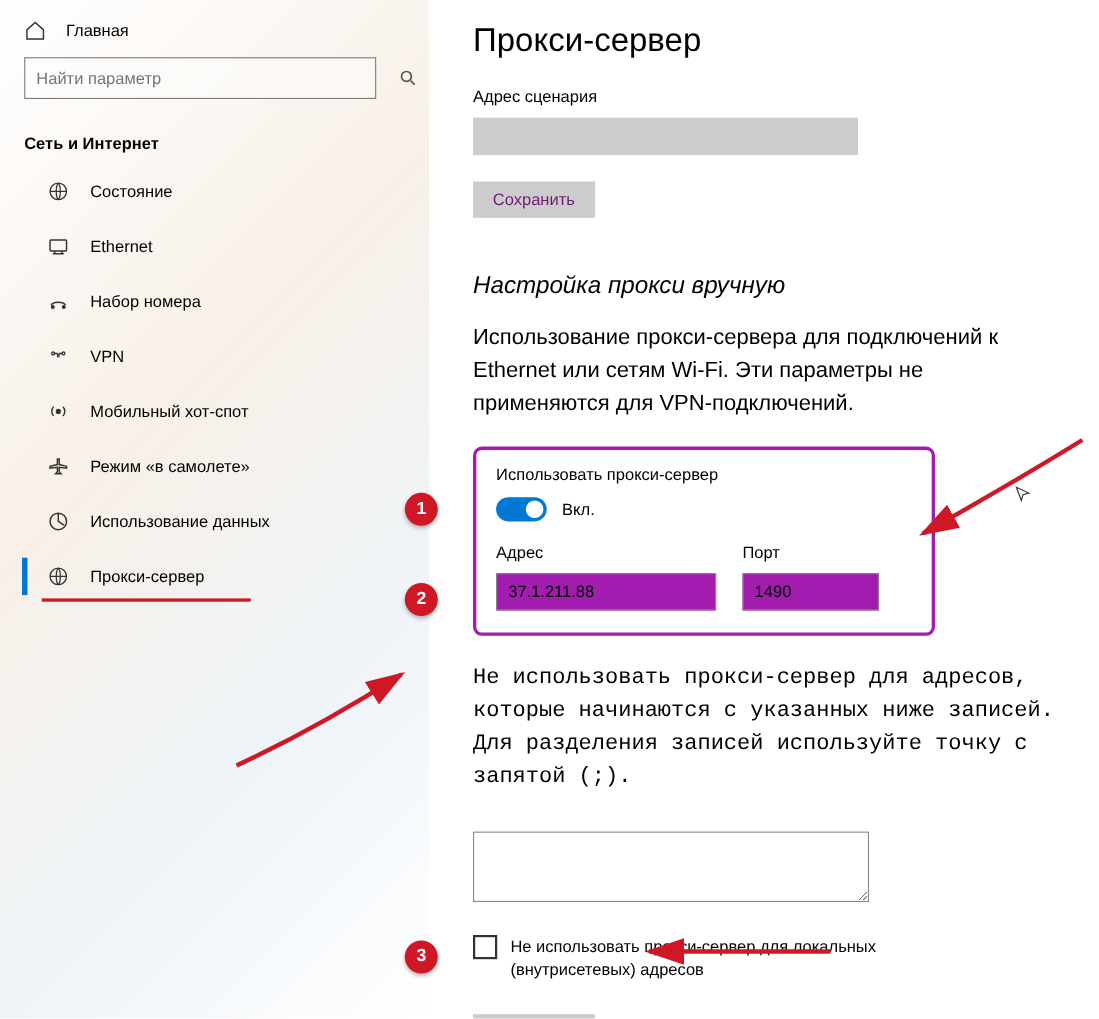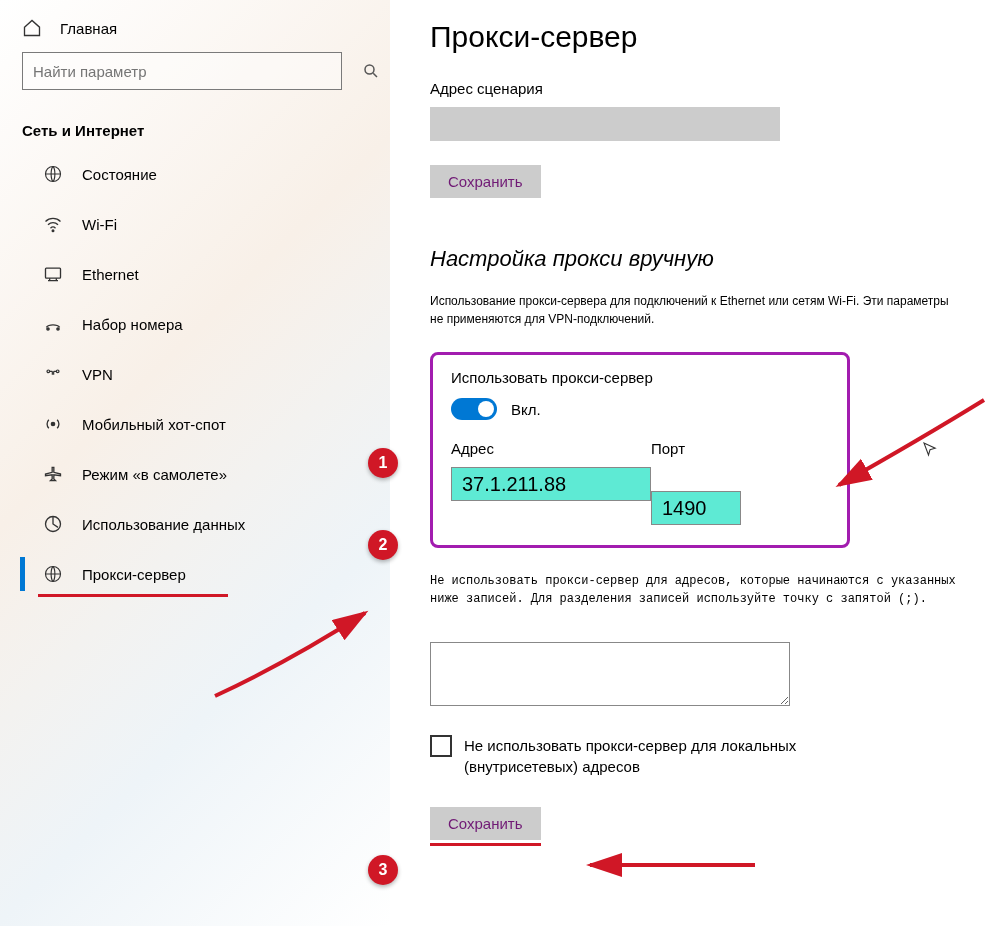--- a/index.html
+++ b/index.html
@@ -96,49 +96,49 @@
   cursor: pointer;
 }
 h2.sub-title {
   font-size: 22px;
   font-weight: 400;
   margin-top: 48px;
   margin-bottom: 20px;
   font-style: italic;
 }
 .desc {
-  font-size: 12px;
+  font-size: 20px;
   line-height: 1.5;
   max-width: 530px;
   margin-bottom: 24px;
 }
 .red-box {
   border: 3px solid #a21caf;
   border-radius: 8px;
   padding: 14px 18px 20px 18px;
   width: 420px;
   position: relative;
 }
 .toggle-wrap { display: flex; align-items: center; gap: 14px; margin: 12px 0 20px 0; }
 .toggle {
   width: 46px; height: 22px; border-radius: 11px;
   background: #0078d4; position: relative; cursor: pointer;
 }
 .toggle::after {
   content: ""; position: absolute; right: 3px; top: 3px;
   width: 16px; height: 16px; border-radius: 50%; background: #fff;
 }
-.fields-row { display: flex; }
+.fields-row { display: flex; gap: 24px; }
 .field-col { display: flex; flex-direction: column; }
 .text-input {
   height: 34px; border: 1px solid #888; padding: 0 10px;
-  font-size: 20px; background: #5eead4;
+  font-size: 15px; background: #a21caf;
 }
 .addr-input { width: 200px; }
-.port-input { width: 90px; margin-top: 24px; }
+.port-input { width: 124px; }
 .exc-area {
   width: 360px; height: 64px; border: 1px solid #888;
   margin-top: 10px; background: #fff;
 }
 .chk-row { display: flex; gap: 12px; margin-top: 26px; align-items: flex-start; }
 .chk { width: 22px; height: 22px; border: 2px solid #333; flex-shrink: 0; cursor: pointer; }
 .chk-label { font-size: 15px; max-width: 420px; line-height: 1.4; }
 .save2-wrap { margin-top: 30px; position: relative; display: inline-block; }
 .save2-underline {
   position: absolute; left: 0; right: 0; bottom: -6px; height: 3px; background: #d01726;
@@ -191,29 +191,20 @@
   <div class="nav-item">
     <span class="icon">
       <svg viewBox="0 0 24 24" width="20" height="20" fill="none" stroke="#333" stroke-width="1.4">
           <circle cx="12" cy="12" r="9"></circle>
           <path d="M3 12h18M12 3c3 3 3 15 0 18M12 3c-3 3-3 15 0 18"></path>
         </svg>
     </span>
     <span>Состояние</span>
   </div>
 
-  <div class="nav-item">
-    <span class="icon">
-      <svg viewBox="0 0 24 24" width="20" height="20" fill="none" stroke="#333" stroke-width="1.6">
-          <path d="M3 9c5-5 13-5 18 0M6 13c3.5-3.5 8.5-3.5 12 0M9 17c1.7-1.7 4.3-1.7 6 0"></path>
-          <circle cx="12" cy="20" r="1" fill="#333"></circle>
-        </svg>
-    </span>
-    <span>Wi-Fi</span>
-  </div>
 
   <div class="nav-item">
     <span class="icon">
       <svg viewBox="0 0 24 24" width="20" height="20" fill="none" stroke="#333" stroke-width="1.6">
           <rect x="3" y="5" width="18" height="12" rx="1"></rect>
           <path d="M8 17v3M16 17v3M6 20h12"></path>
         </svg>
     </span>
     <span>Ethernet</span>
   </div>

